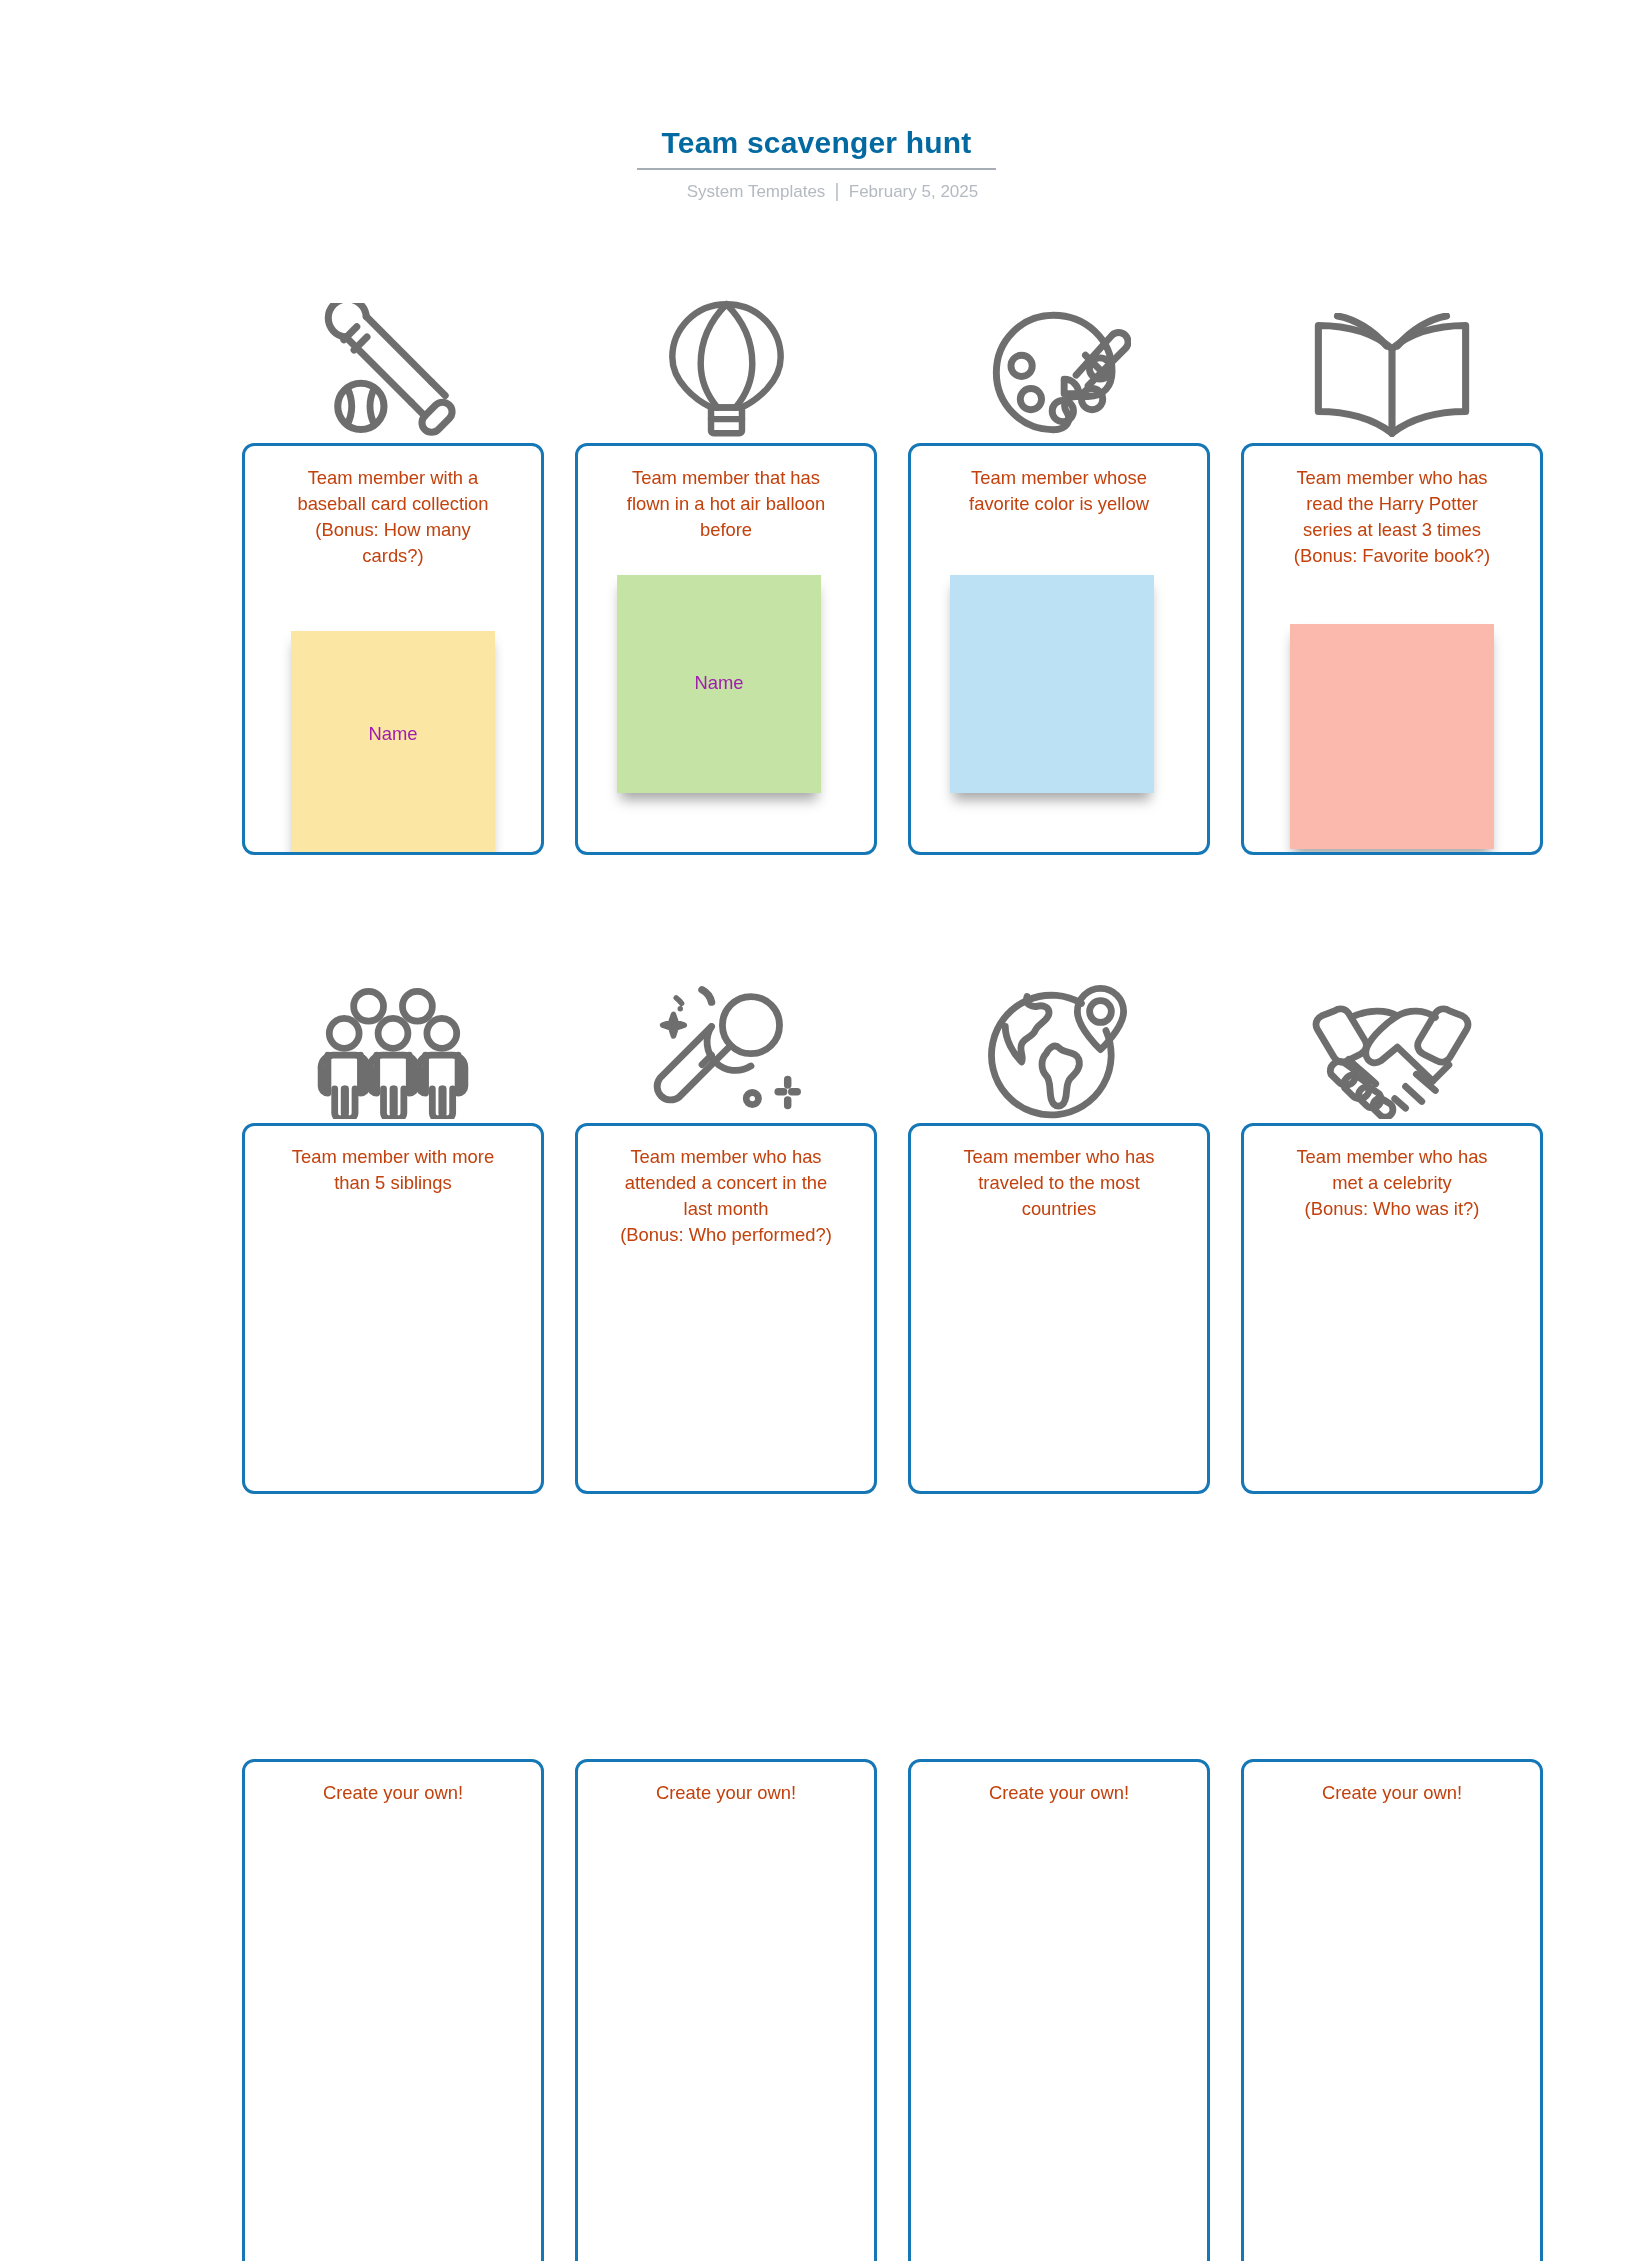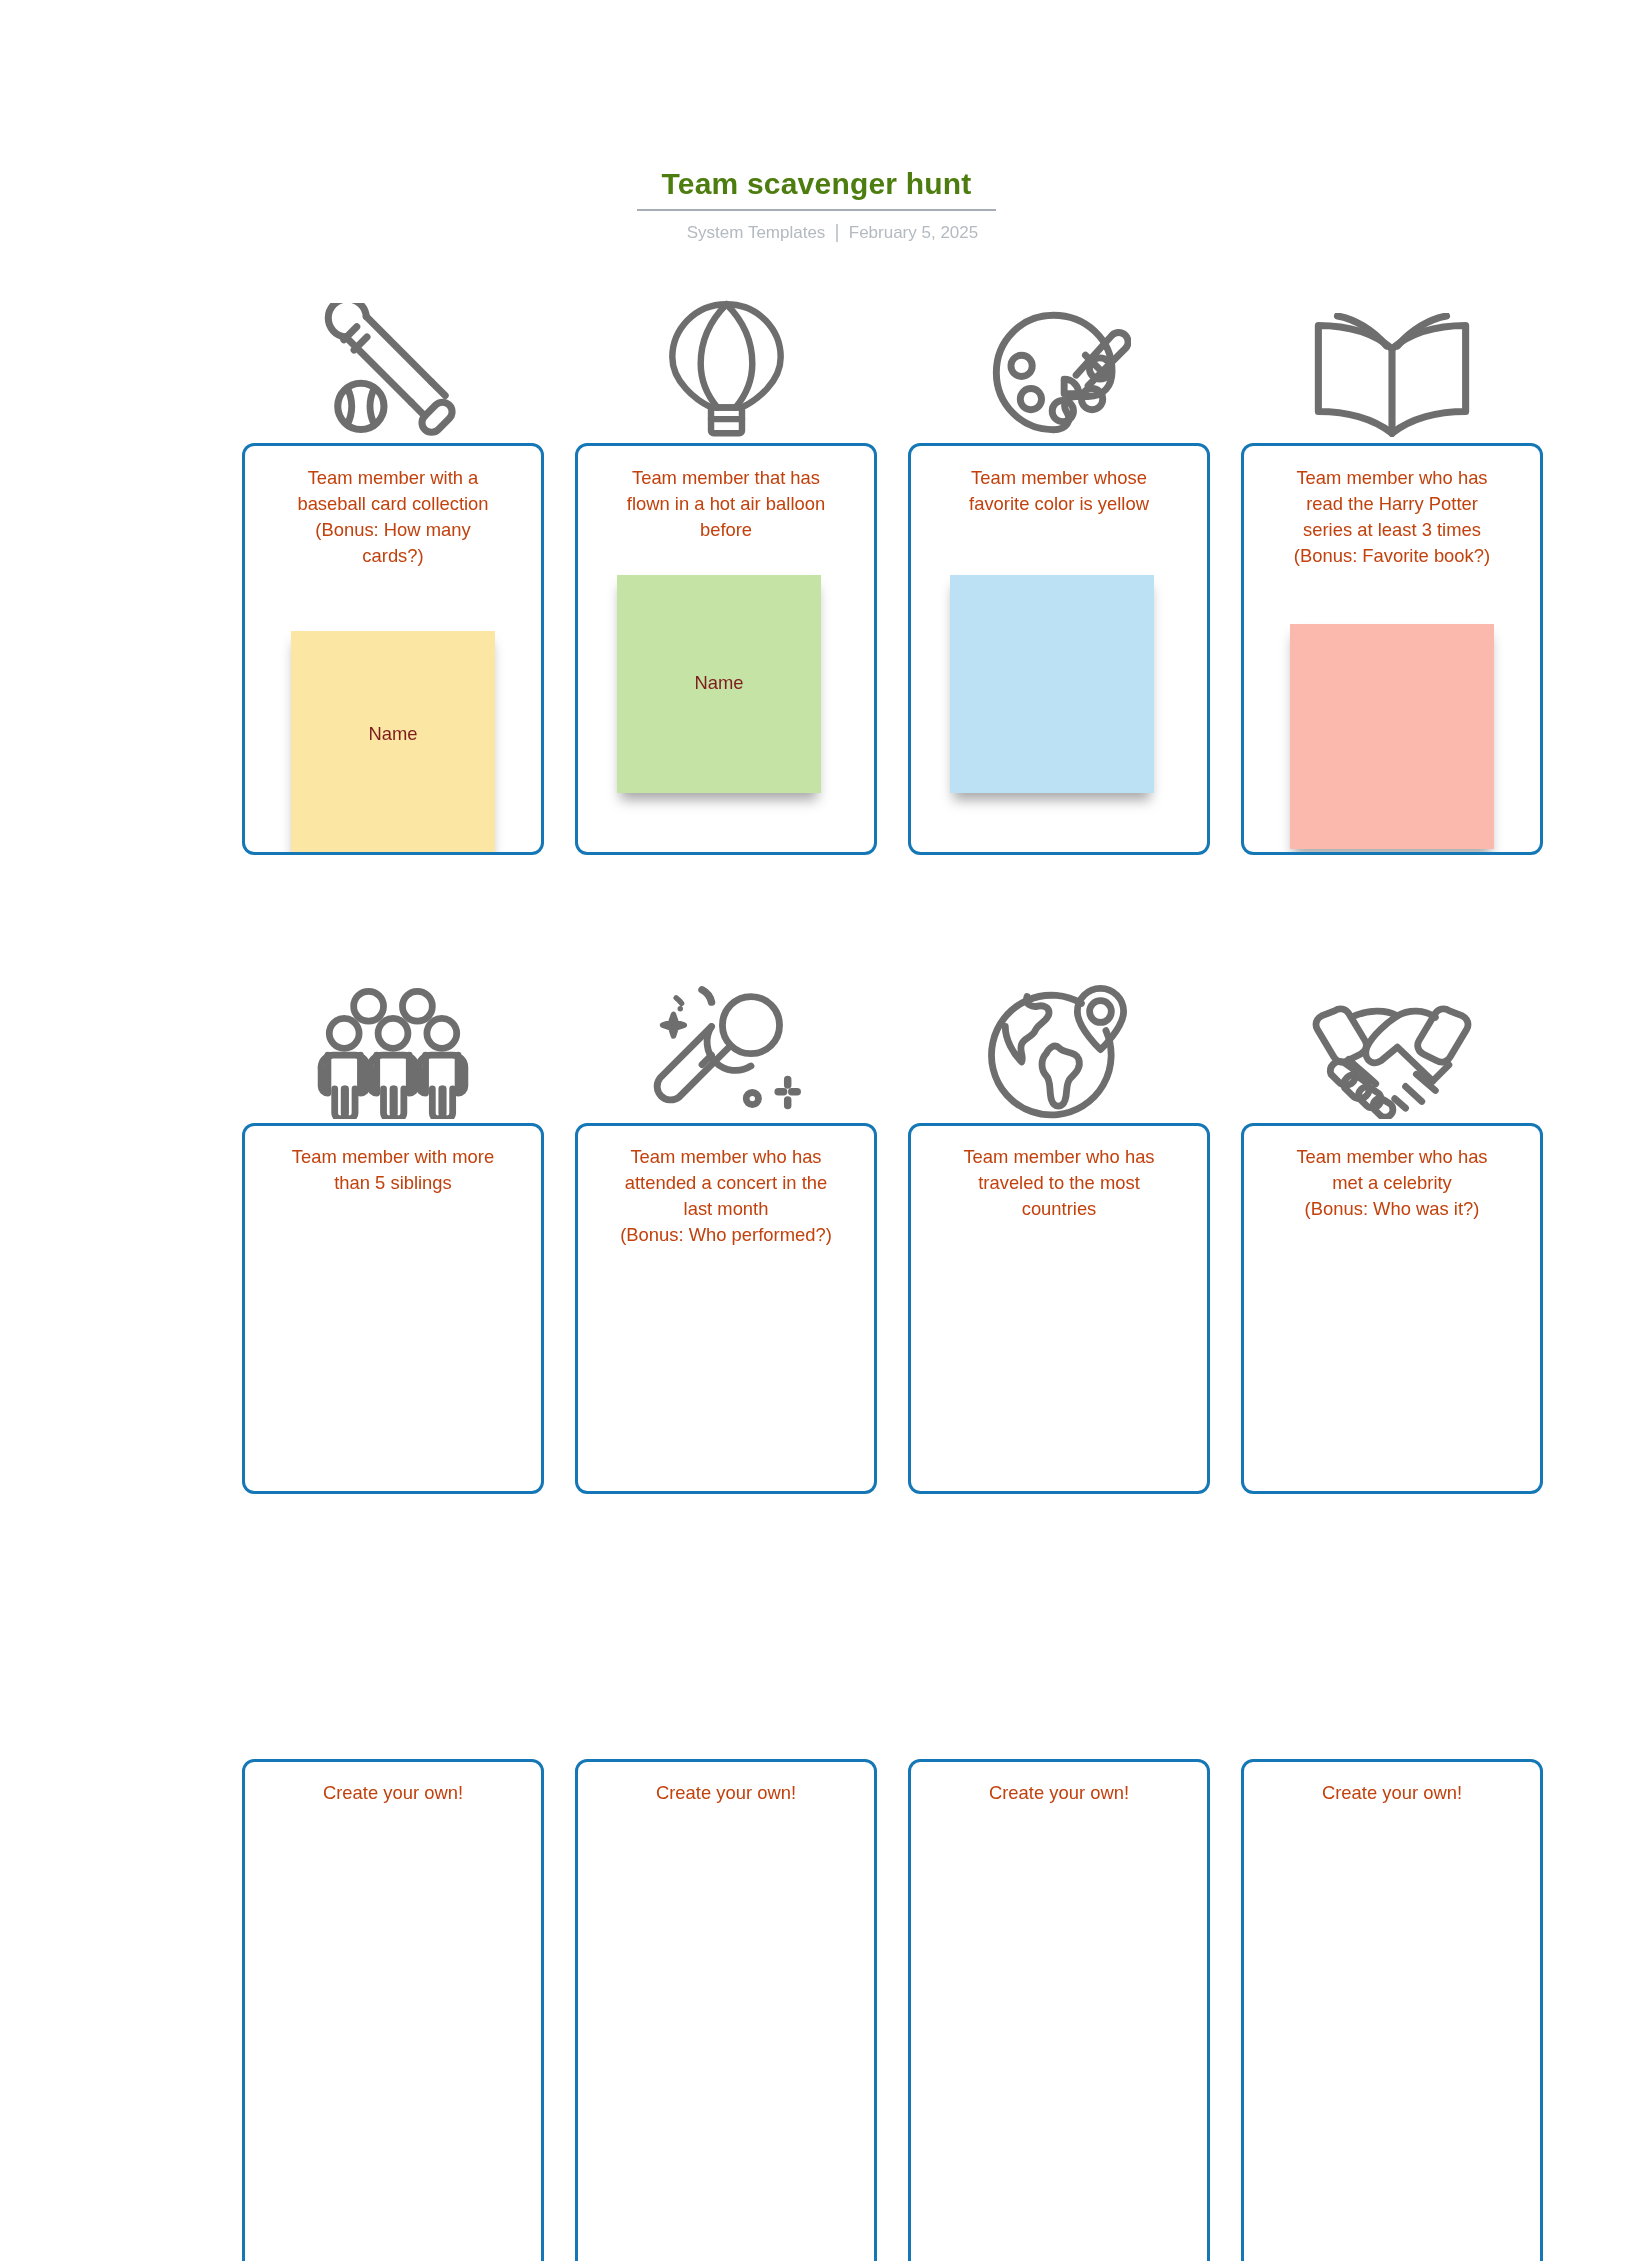--- a/index.html
+++ b/index.html
@@ -20,28 +20,27 @@
   .doc-header {
     width: 100%;
     padding-top: 128px;
     display: flex;
     flex-direction: column;
     align-items: center;
   }
   .doc-title {
     font-size: 30px;
     font-weight: bold;
-    color: #4d7c0f;
+    color: #0369a1;
     letter-spacing: 0.2px;
     line-height: 1;
     padding: 0 24.5px 9.5px 24.5px;
     border-bottom: 2px solid #a7adb5;
     text-align: center;
     white-space: nowrap;
-    margin-top: 41px;
   }
   .doc-sub {
     margin-top: 12.2px;
     font-size: 17px;
     color: #b4bac1;
     display: flex;
     align-items: center;
     gap: 11px;
     white-space: nowrap;
     margin-left: 32px;
@@ -118,21 +117,21 @@
     position: absolute;
     z-index: 2;
     width: 204px;
     box-shadow: 0 9.5px 12.2px -2.7px rgba(0,0,0,0.35);
     display: flex;
     align-items: center;
     justify-content: center;
   }
   .note span {
     font-size: 18.4px;
-    color: #7f1d1d;
+    color: #a21caf;
     line-height: 1;
   }
 
   .note-yellow {
     background: #FCE6A4;
     left: 46px;
     top: 185px;
     height: 225px;
   }
   .note-yellow span { transform: translateY(-9.5px); }

